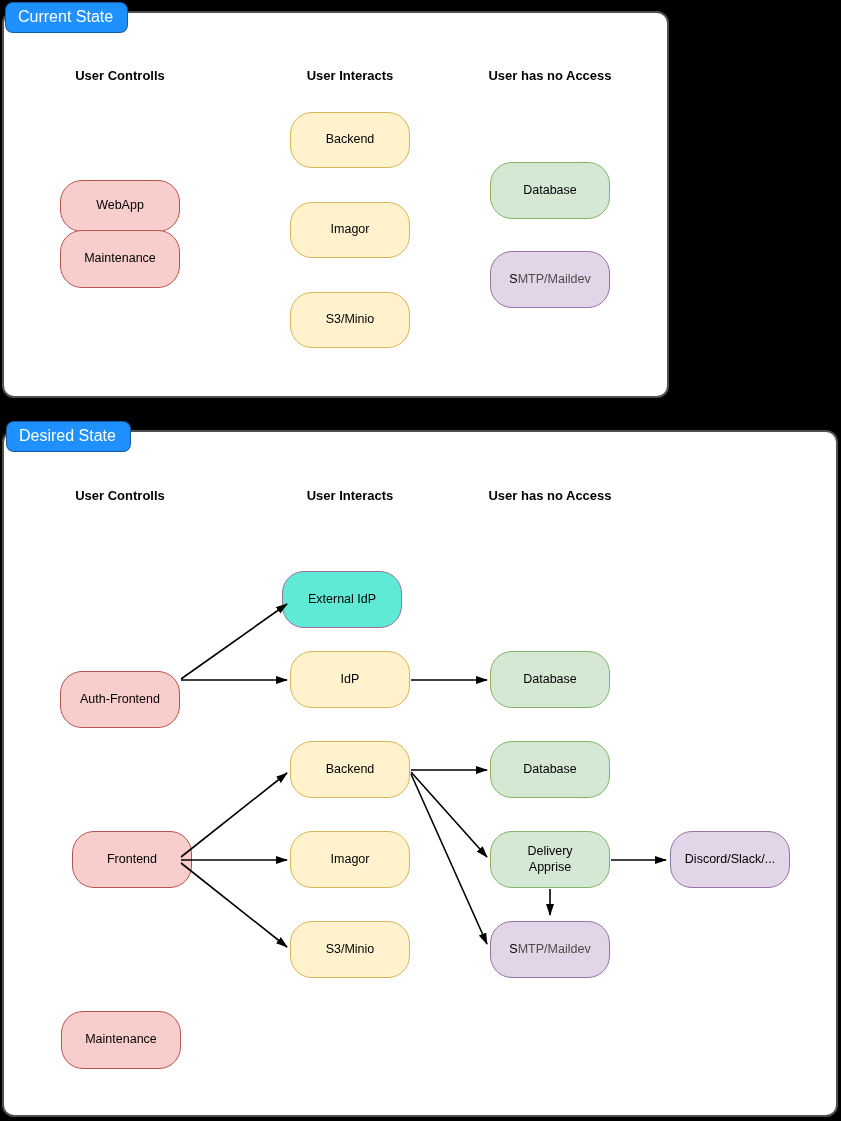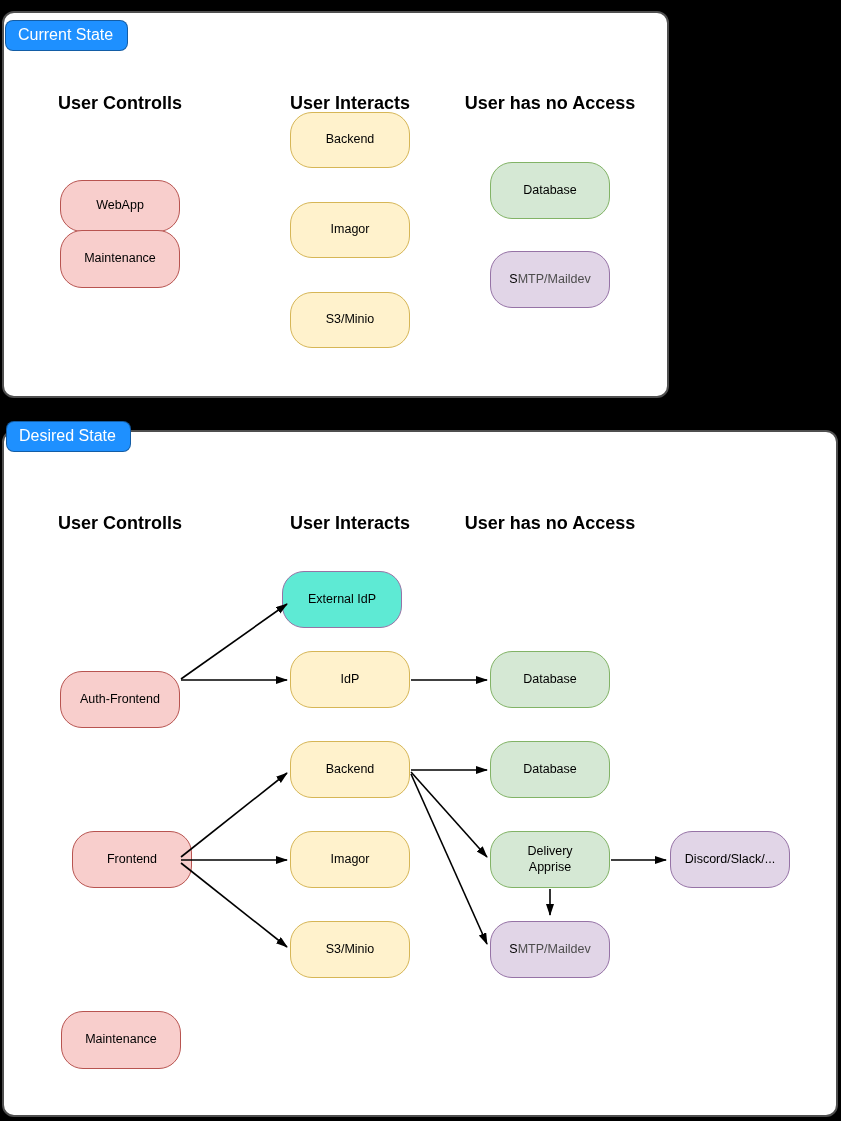--- a/index.html
+++ b/index.html
@@ -15,28 +15,27 @@
   }
   #panel-current{left:2px;top:11px;width:667px;height:387px;}
   #panel-desired{left:2px;top:430px;width:836px;height:687px;}
   .tab{
     position:absolute;z-index:5;
     color:#fff;font-size:16px;line-height:1;
     padding:6px 14px 7px 12px;
     border-radius:8px;border:1px solid rgba(0,0,0,0.35);
     white-space:nowrap;
   }
-  #tab-current{left:5px;top:20px;}
+  #tab-current{left:5px;top:2px;}
   #tab-desired{left:6px;top:421px;}
   .col-header{
     position:absolute;z-index:3;
     transform:translateX(-50%);
-    font-weight:bold;font-size:18px;color:#000;
+    font-weight:bold;font-size:13px;color:#000;
     white-space:nowrap;
-    margin-top:25px;
   }
   .node{
     position:absolute;z-index:3;
     border:1.5px solid;border-radius:22px;
     box-sizing:border-box;
     display:flex;align-items:center;justify-content:center;
     font-size:12.5px;color:#000;text-align:center;
     white-space:pre-line;line-height:1.25;
   }
   #edge-layer{

